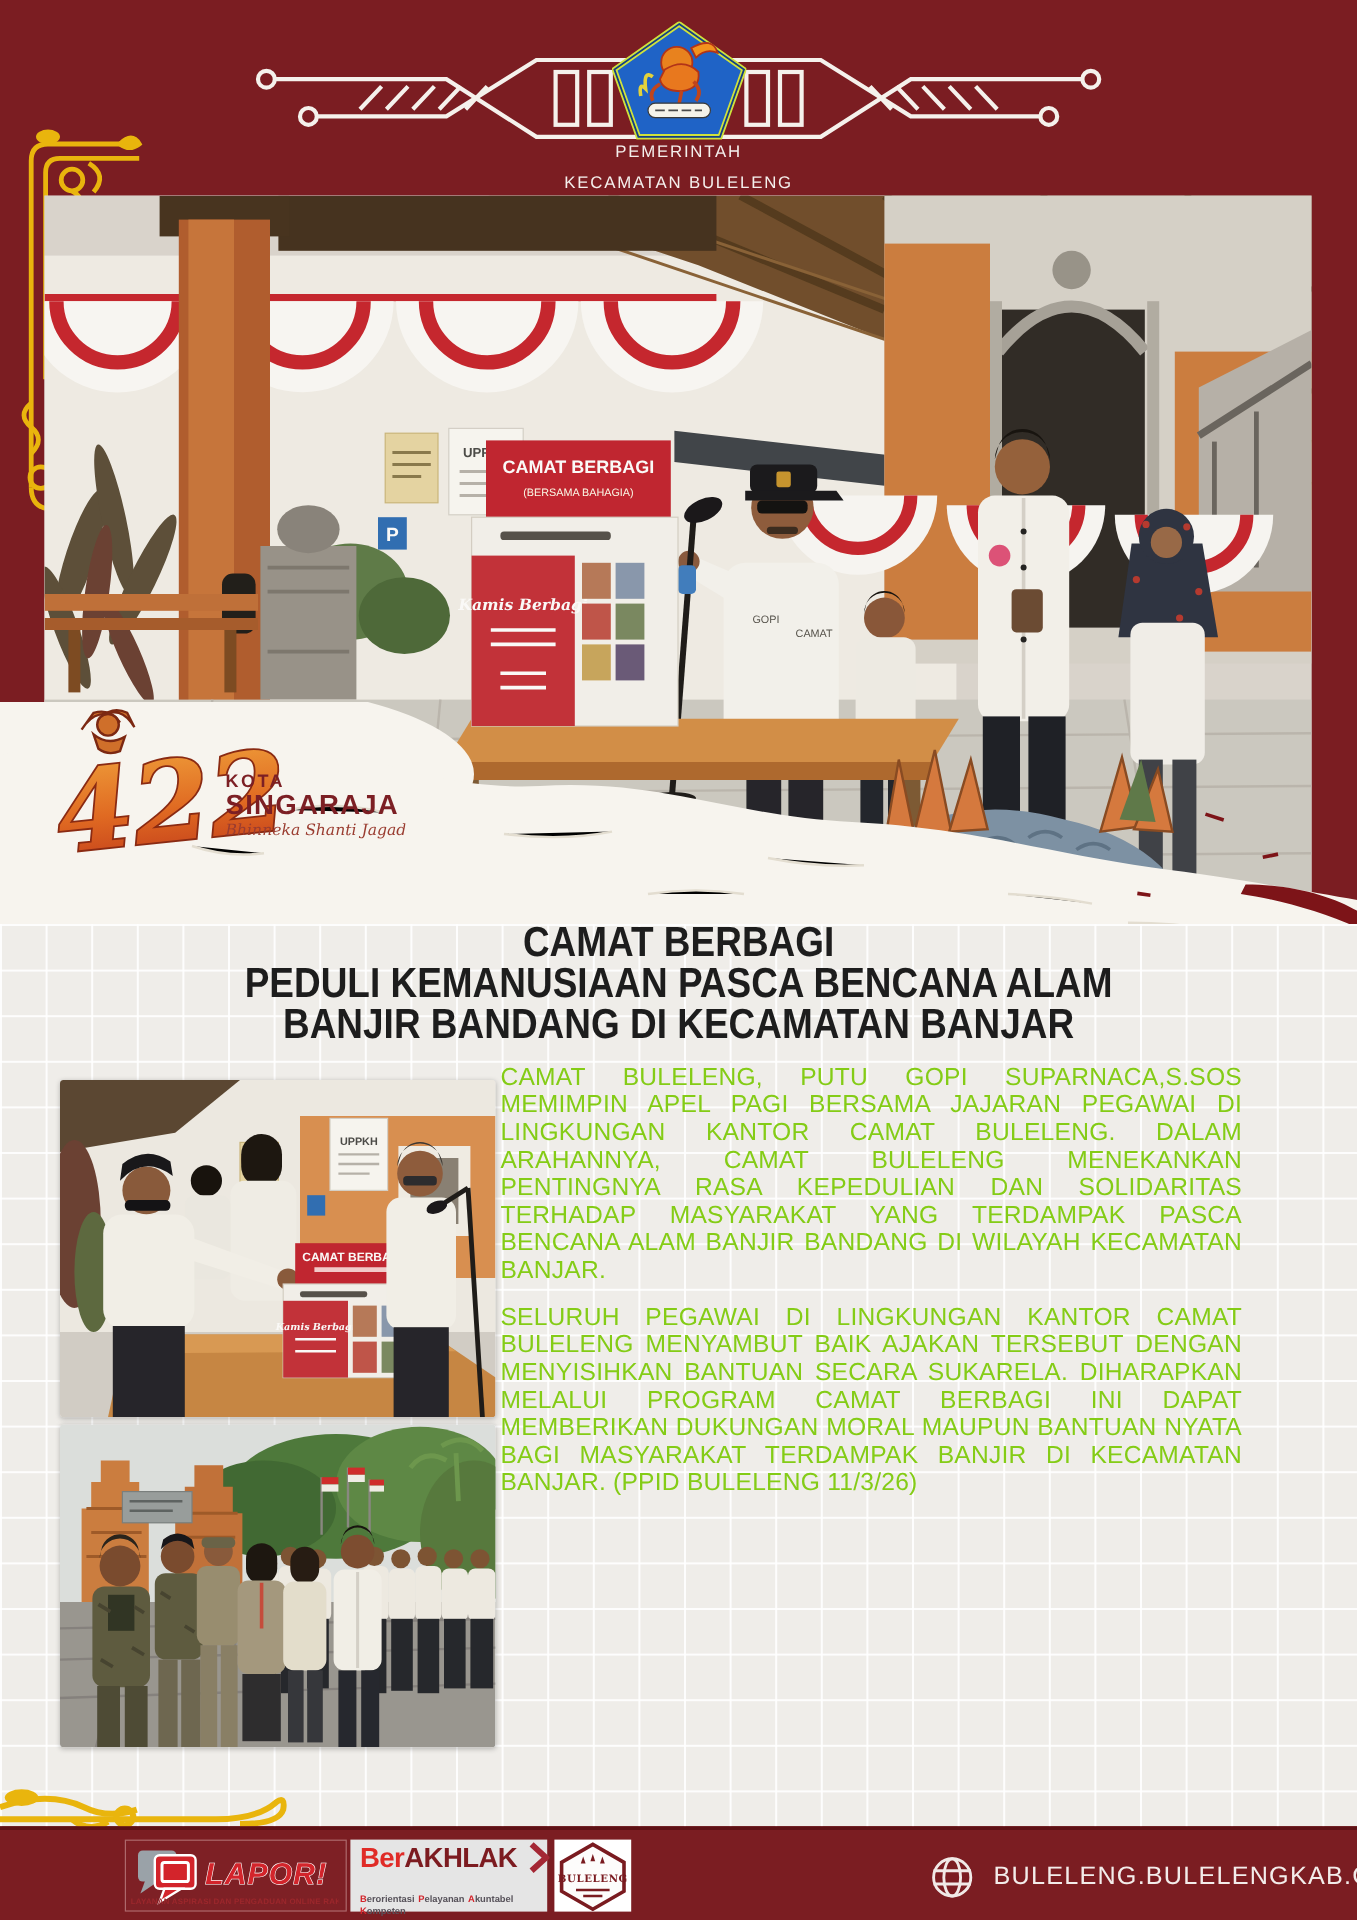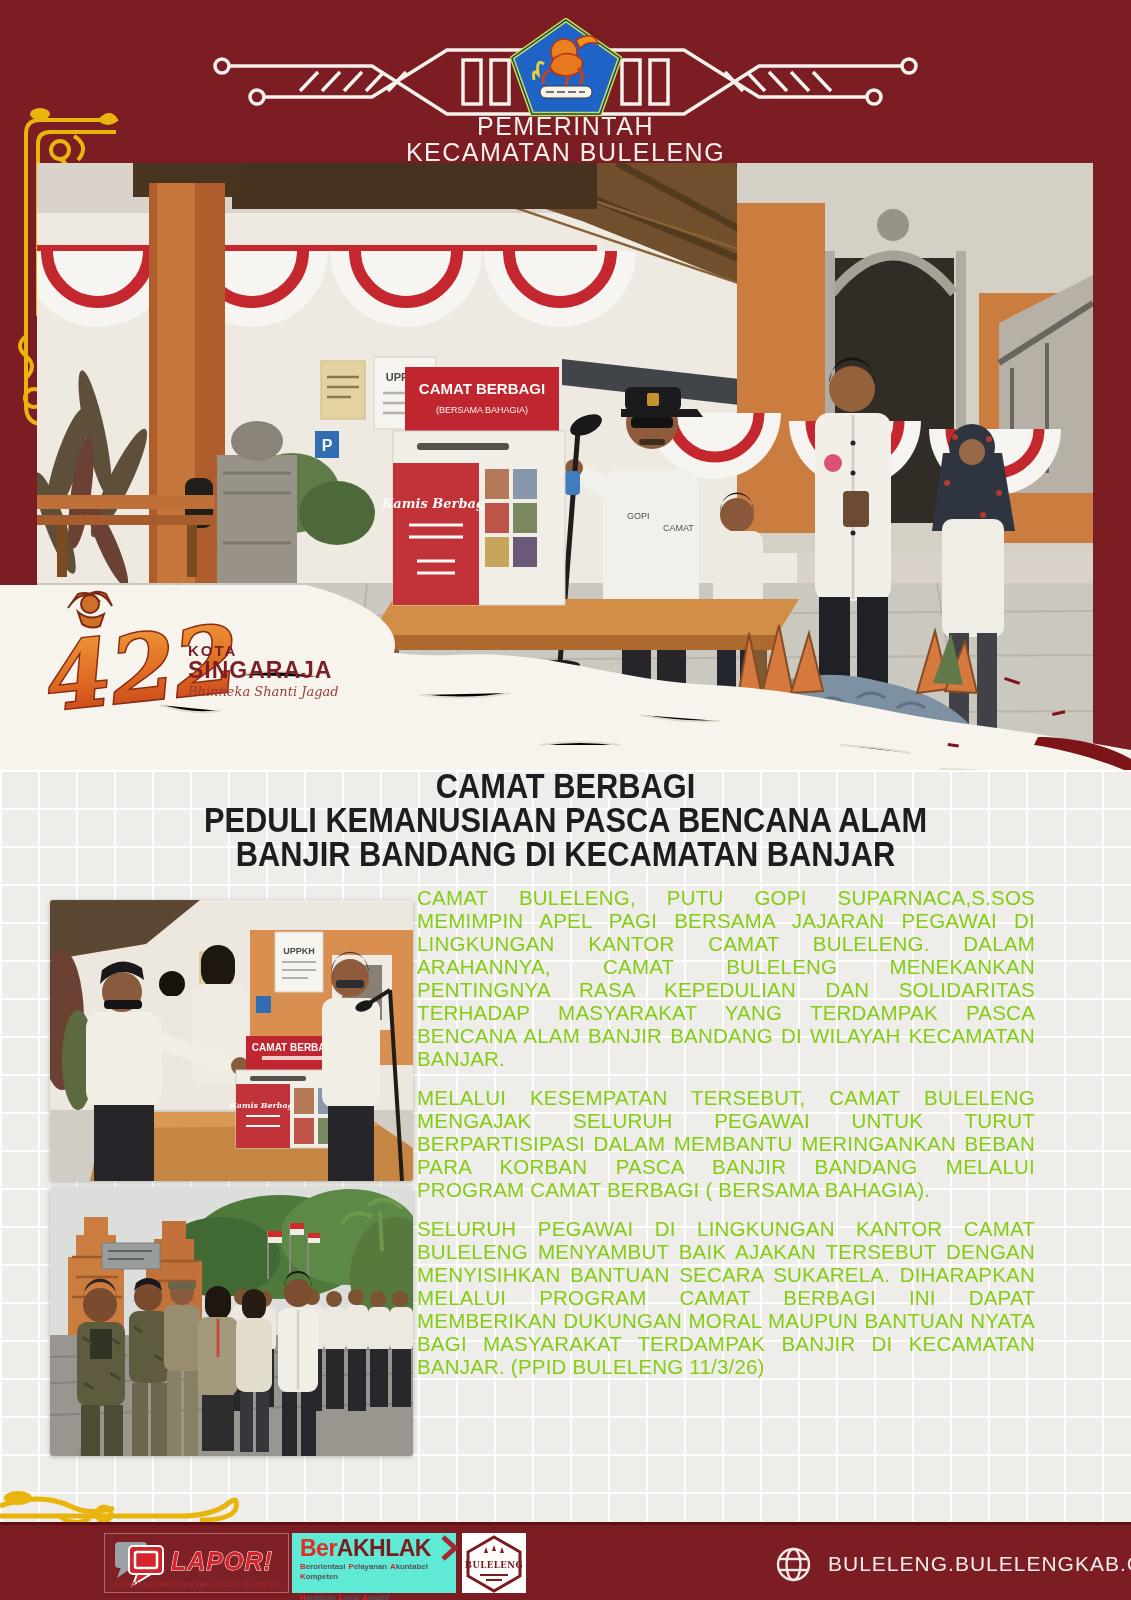--- a/index.html
+++ b/index.html
@@ -2,21 +2,21 @@
 <html><head>
 <meta charset="utf-8">
 <style>
   html,body{margin:0;padding:0;background:#555;}
   .page{position:relative;width:1131px;height:1600px;overflow:hidden;
         background:#7b1d22;font-family:"Liberation Sans",sans-serif;}
   .abs{position:absolute;}
 
   
   .hdr-text{position:absolute;top:113px;left:0;width:100%;text-align:center;
-            color:#f4efec;font-size:25px;line-height:26px;letter-spacing:1.5px;}
+            color:#f4efec;font-size:14px;line-height:26px;letter-spacing:1.5px;}
 
   
   .grid-bg{position:absolute;left:0;top:770px;width:1131px;height:752px;
            background-color:#efede9;
            background-image:linear-gradient(to right, rgba(255,255,255,.9) 2px, transparent 2px),
                             linear-gradient(to bottom, rgba(255,255,255,.9) 2px, transparent 2px);
            background-size:38px 38px;}
 
   
   .photo-main{position:absolute;left:37px;top:163px;width:1056px;height:609px;
@@ -35,25 +35,25 @@
   
   .photo-sm{position:absolute;border-radius:3px;overflow:hidden;box-shadow:0 1px 4px rgba(0,0,0,.25);}
   .photo1{left:50px;top:900px;width:363px;height:281px;}
   .photo2{left:50px;top:1187px;width:363px;height:269px;}
 
   
   .footer{position:absolute;left:0;top:1522px;width:1131px;height:78px;background:#7b1d22;
           border-top:3px solid #5e1115;box-sizing:border-box;}
   .lapor-box{position:absolute;left:104px;top:8px;width:185px;height:60px;background:#7e2025;
              border:1.5px solid #ad686b;box-sizing:border-box;}
-  .ba-box{position:absolute;left:292px;top:8px;width:164px;height:60px;background:#5eead4;
+  .ba-box{position:absolute;left:292px;top:8px;width:164px;height:60px;background:#e5e5e5;
           box-sizing:border-box;padding:3px 22px 0 8px;}
   .ba-head{font-size:23px;font-weight:bold;line-height:24px;letter-spacing:-.5px;}
   .ba-ber{color:#e02b27;} .ba-akhlak{color:#7c1b20;}
-  .ba-sub{font-size:7.8px;font-weight:bold;color:#57525a;line-height:9.5px;margin-top:2px;}
+  .ba-sub{font-size:7.8px;font-weight:bold;color:#57525a;line-height:9.5px;margin-top:18px;}
   .baw{display:inline-block;margin-right:3px;}
   .baw::first-letter{color:#d3242b;}
   .badge-box{position:absolute;left:462px;top:8px;width:64px;height:60px;background:#ffffff;}
   .site{position:absolute;left:775px;top:0;height:78px;display:flex;align-items:center;gap:16px;}
   .site-url{color:#f3ecea;font-size:21px;letter-spacing:1px;}
 
   
   .sg-kota{font-weight:bold;fill:#7c1f24;letter-spacing:2px;}
   .sg-name{font-weight:bold;fill:#7c1f24;letter-spacing:1px;}
   .sg-tag{font-family:"DejaVu Serif",serif;font-style:italic;fill:#9a3c30;}
@@ -379,21 +379,20 @@
   <div class="grid-bg"></div>
 
   <div class="title-block">
     <div class="title-line">CAMAT BERBAGI</div>
     <div class="title-line">PEDULI KEMANUSIAAN PASCA BENCANA ALAM</div>
     <div class="title-line">BANJIR BANDANG DI KECAMATAN BANJAR</div>
   </div>
 
   <div class="body-col">
     <p>CAMAT BULELENG, PUTU GOPI SUPARNACA,S.SOS MEMIMPIN APEL PAGI BERSAMA JAJARAN PEGAWAI DI LINGKUNGAN KANTOR CAMAT BULELENG. DALAM ARAHANNYA, CAMAT BULELENG MENEKANKAN PENTINGNYA RASA KEPEDULIAN DAN SOLIDARITAS TERHADAP MASYARAKAT YANG TERDAMPAK PASCA BENCANA ALAM BANJIR BANDANG DI WILAYAH KECAMATAN BANJAR.</p>
-    <p>MELALUI KESEMPATAN TERSEBUT, CAMAT BULELENG MENGAJAK SELURUH PEGAWAI UNTUK TURUT BERPARTISIPASI DALAM MEMBANTU MERINGANKAN BEBAN PARA KORBAN PASCA BANJIR BANDANG MELALUI PROGRAM CAMAT BERBAGI ( BERSAMA BAHAGIA).</p>
     <p>SELURUH PEGAWAI DI LINGKUNGAN KANTOR CAMAT BULELENG MENYAMBUT BAIK AJAKAN TERSEBUT DENGAN MENYISIHKAN BANTUAN SECARA SUKARELA. DIHARAPKAN MELALUI PROGRAM CAMAT BERBAGI INI DAPAT MEMBERIKAN DUKUNGAN MORAL MAUPUN BANTUAN NYATA BAGI MASYARAKAT TERDAMPAK BANJIR DI KECAMATAN BANJAR. (PPID BULELENG  11/3/26)</p>
   </div>
 
   <div class="photo-sm photo1">
     <svg width="363" height="281" viewBox="0 0 363 281">
       <rect width="363" height="281" fill="#e8e4de"></rect>
       <rect y="0" width="363" height="210" fill="#f1eee8"></rect>
       <polygon points="0,0 150,0 96,44 0,60" fill="#5a4632"></polygon>
       <rect x="200" y="30" width="163" height="135" fill="#dc9152"></rect>
       <rect x="282" y="55" width="60" height="75" fill="#f4f1ea"></rect>

